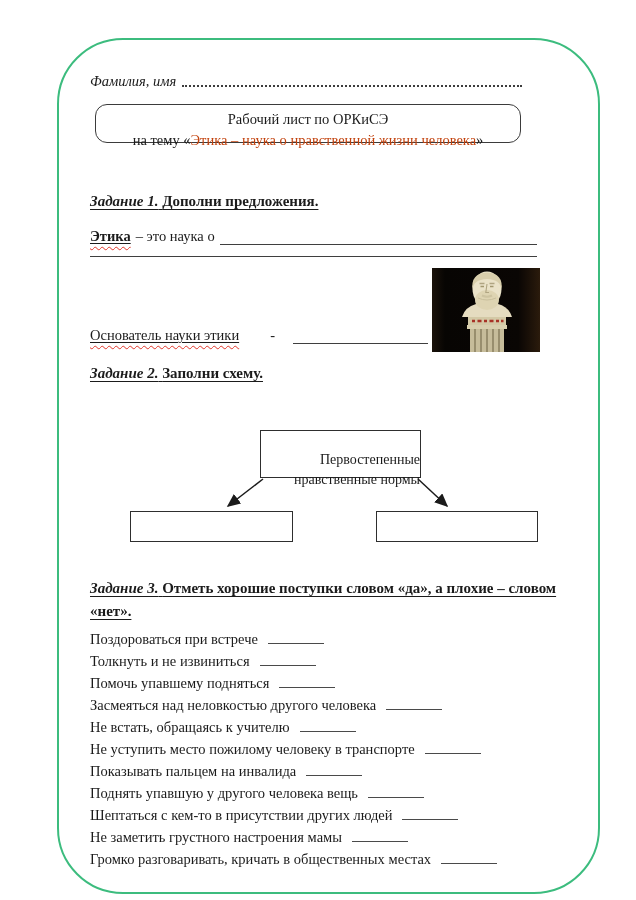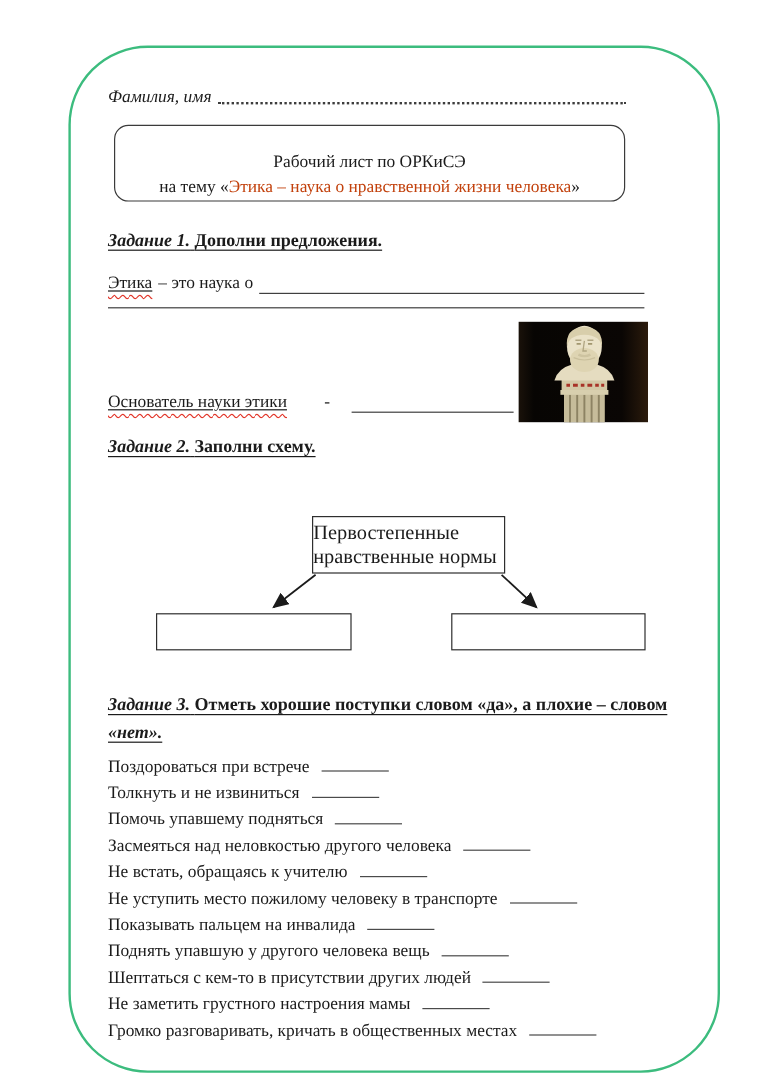--- a/index.html
+++ b/index.html
@@ -10,50 +10,50 @@
   .abs{position:absolute;}
   .green-frame{
     left:57px;top:22px;width:539px;height:852px;
     border:2px solid #3cbc7e;border-radius:66px;
   }
   
   .name-line{left:90px;top:56px;width:432px;display:flex;align-items:flex-end;
     font-style:italic;font-size:14.5px;line-height:18px;}
   .dotted-leader{flex:1;border-bottom:2px dotted #3d3d3d;margin:0 0 3px 6px;height:0;}
   
-  .title-box{left:95px;top:88px;width:426px;height:64px;box-sizing:border-box;
+  .title-box{left:95px;top:88px;width:426px;height:39px;box-sizing:border-box;
     border:1.4px solid #3b3b3b;border-radius:12px;text-align:center;
-    font-size:14.5px;line-height:21px;padding-top:20px;}
+    font-size:14.5px;line-height:21px;padding-top:4px;}
   .green-text{color:#c2410c;}
   
   .task-head{font-size:15px;font-weight:bold;text-decoration:underline;
     text-decoration-thickness:1.2px;text-underline-offset:3px;line-height:23px;}
   .task-label{font-style:italic;}
   
   .spellwavy{text-decoration-line:underline;text-decoration-style:wavy;
     text-decoration-color:#e2372b;text-decoration-thickness:1px;text-underline-offset:4.5px;}
   .blacku{text-decoration-line:underline;text-decoration-style:solid;
     text-decoration-color:#1b1b1b;text-decoration-thickness:1px;text-underline-offset:2px;}
   
   .fill-line{display:flex;font-size:14.5px;line-height:19px;}
   .line-rest{flex:1;border-bottom:1.4px solid #3f3f3f;margin:0 0 1px 5px;}
   .rule{border-bottom:1.4px solid #3f3f3f;height:0;}
   .gap{display:inline-block;width:5px;}
   
   .scheme-box{box-sizing:border-box;border:1.3px solid #2e2e2e;background:#fff;}
-  .scheme-root{text-align:left;font-size:17px;line-height:20px;padding-top:3px;}
+  .scheme-root{text-align:right;font-size:14px;line-height:20px;padding-top:19px;}
   .scheme-root span{display:block;}
   
   .t3-head{width:474px;}
-  .t3-head .hl{display:block;font-style:italic;}
+  .t3-head .hl{display:block;}
   .list{font-size:14.5px;line-height:22px;}
   .list-row{height:22px;white-space:nowrap;}
   .ublank{display:inline-block;width:56px;height:14px;margin-left:10px;
     border-bottom:1.4px solid #4a4a4a;vertical-align:baseline;}
-  b{font-weight:normal;}
+  b{font-weight:bold;}
 </style>
 </head>
 <body>
 
 <div class="page">
 
   <div class="abs green-frame"></div>
 
   <div class="abs name-line">
     <span>Фамилия, имя</span>

